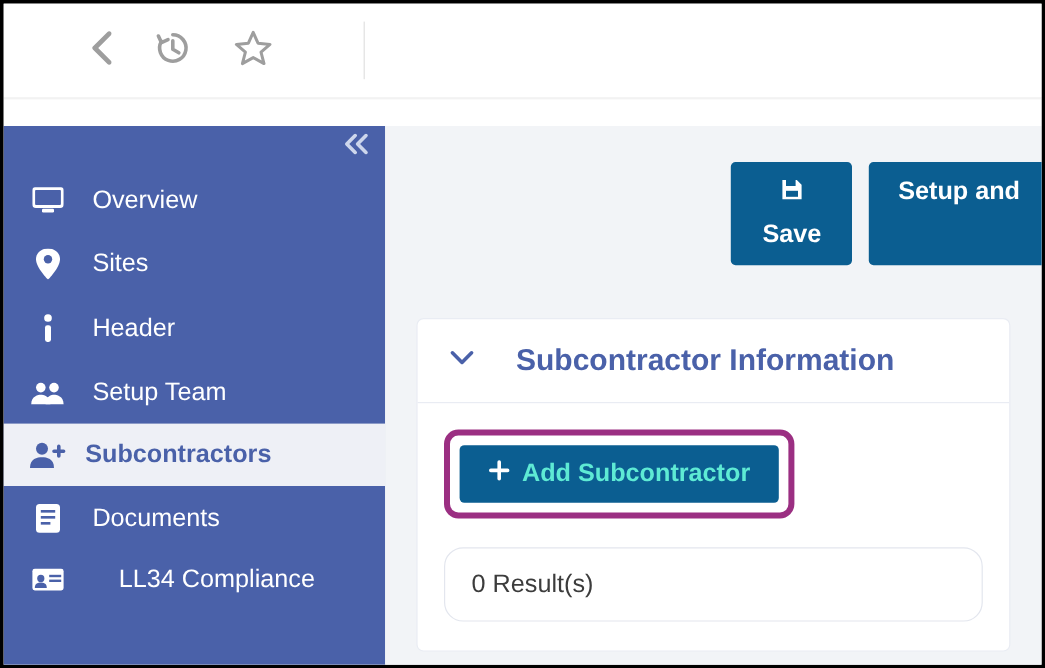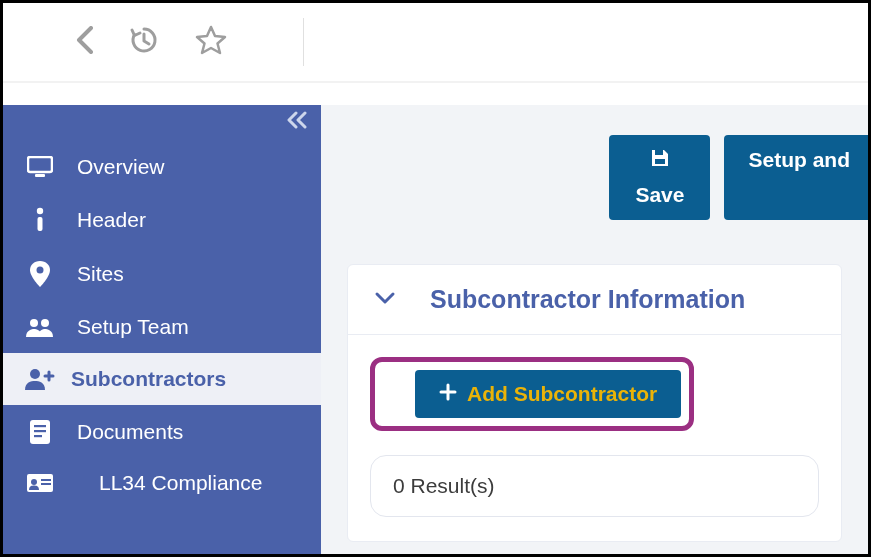--- a/index.html
+++ b/index.html
@@ -38,21 +38,21 @@
     .btn svg { fill: #fff; }
     .btn.secondary { padding: 13px 24px; }
 
     .panel { background: #fff; border-radius: 6px; margin: 44px 26px 0 26px; border: 1px solid #e9ecf3; }
     .panel-header { display: flex; align-items: center; gap: 34px; padding: 20px 26px; border-bottom: 1px solid #e9ecf3; }
     .panel-header .chev svg { stroke: #4a61a9; fill: none; }
     .panel-title { font-size: 25px; font-weight: 700; color: #4a61a9; }
 
     .panel-body { padding: 22px 22px 24px 22px; }
     .add-wrap { display: inline-block; border: 5px solid #9b2f82; border-radius: 12px; padding: 8px; }
-    .add-btn { display: flex; align-items: center; gap: 10px; background: #0b5e91; color: #eab308; border: none; padding: 12px 24px; font-size: 21px; font-weight: 700; border-radius: 4px; cursor: pointer; margin-left: 32px; }
+    .add-btn { display: flex; align-items: center; gap: 10px; background: #0b5e91; color: #5eead4; border: none; padding: 12px 24px; font-size: 21px; font-weight: 700; border-radius: 4px; cursor: pointer; }
     .add-btn svg { fill: #fff; }
 
     .result-box { margin-top: 24px; border: 1px solid #e3e6ee; border-radius: 16px; padding: 18px 22px; font-size: 21px; color: #3c3c3c; }
   </style>
 </head>
 <body>
 
 <div class="frame">
 
   <div class="topbar">
@@ -97,36 +97,36 @@
             <svg width="26" height="22" viewBox="0 0 26 22">
                 <rect x="1" y="1" width="24" height="15" rx="2" fill="none" stroke="#fff" stroke-width="2.5"></rect>
                 <rect x="8" y="18" width="10" height="3" rx="1" fill="#fff"></rect>
               </svg>
           </span>
           <span>Overview</span>
         </li>
 
         <li class="nav-item">
           <span class="nav-icon">
+            <svg width="20" height="26" viewBox="0 0 20 26">
+                <path d="M10 0 C4 0 0 4 0 9 C0 16 10 26 10 26 C10 26 20 16 20 9 C20 4 16 0 10 0 Z" fill="#fff"></path>
+                <circle cx="10" cy="9" r="3.5" fill="#4a61a9"></circle>
+              </svg>
+          </span>
+          <span>Sites</span>
+        </li>
+
+        <li class="nav-item">
+          <span class="nav-icon">
             <svg width="10" height="26" viewBox="0 0 10 26">
                 <circle cx="5" cy="4" r="3.2" fill="#fff"></circle>
                 <rect x="2.5" y="10" width="5" height="14" rx="2" fill="#fff"></rect>
               </svg>
           </span>
           <span>Header</span>
-        </li>
-
-        <li class="nav-item">
-          <span class="nav-icon">
-            <svg width="20" height="26" viewBox="0 0 20 26">
-                <path d="M10 0 C4 0 0 4 0 9 C0 16 10 26 10 26 C10 26 20 16 20 9 C20 4 16 0 10 0 Z" fill="#fff"></path>
-                <circle cx="10" cy="9" r="3.5" fill="#4a61a9"></circle>
-              </svg>
-          </span>
-          <span>Sites</span>
         </li>
 
         <li class="nav-item">
           <span class="nav-icon">
             <svg width="30" height="20" viewBox="0 0 30 20">
                 <circle cx="9" cy="6" r="4" fill="#fff"></circle>
                 <circle cx="20" cy="6" r="4" fill="#fff"></circle>
                 <path d="M1 20 C1 13 7 12 9 12 C11 12 17 13 17 20 Z" fill="#fff"></path>
                 <path d="M13 20 C13 13 18 12 20 12 C22 12 28 13 28 20 Z" fill="#fff"></path>
               </svg>

